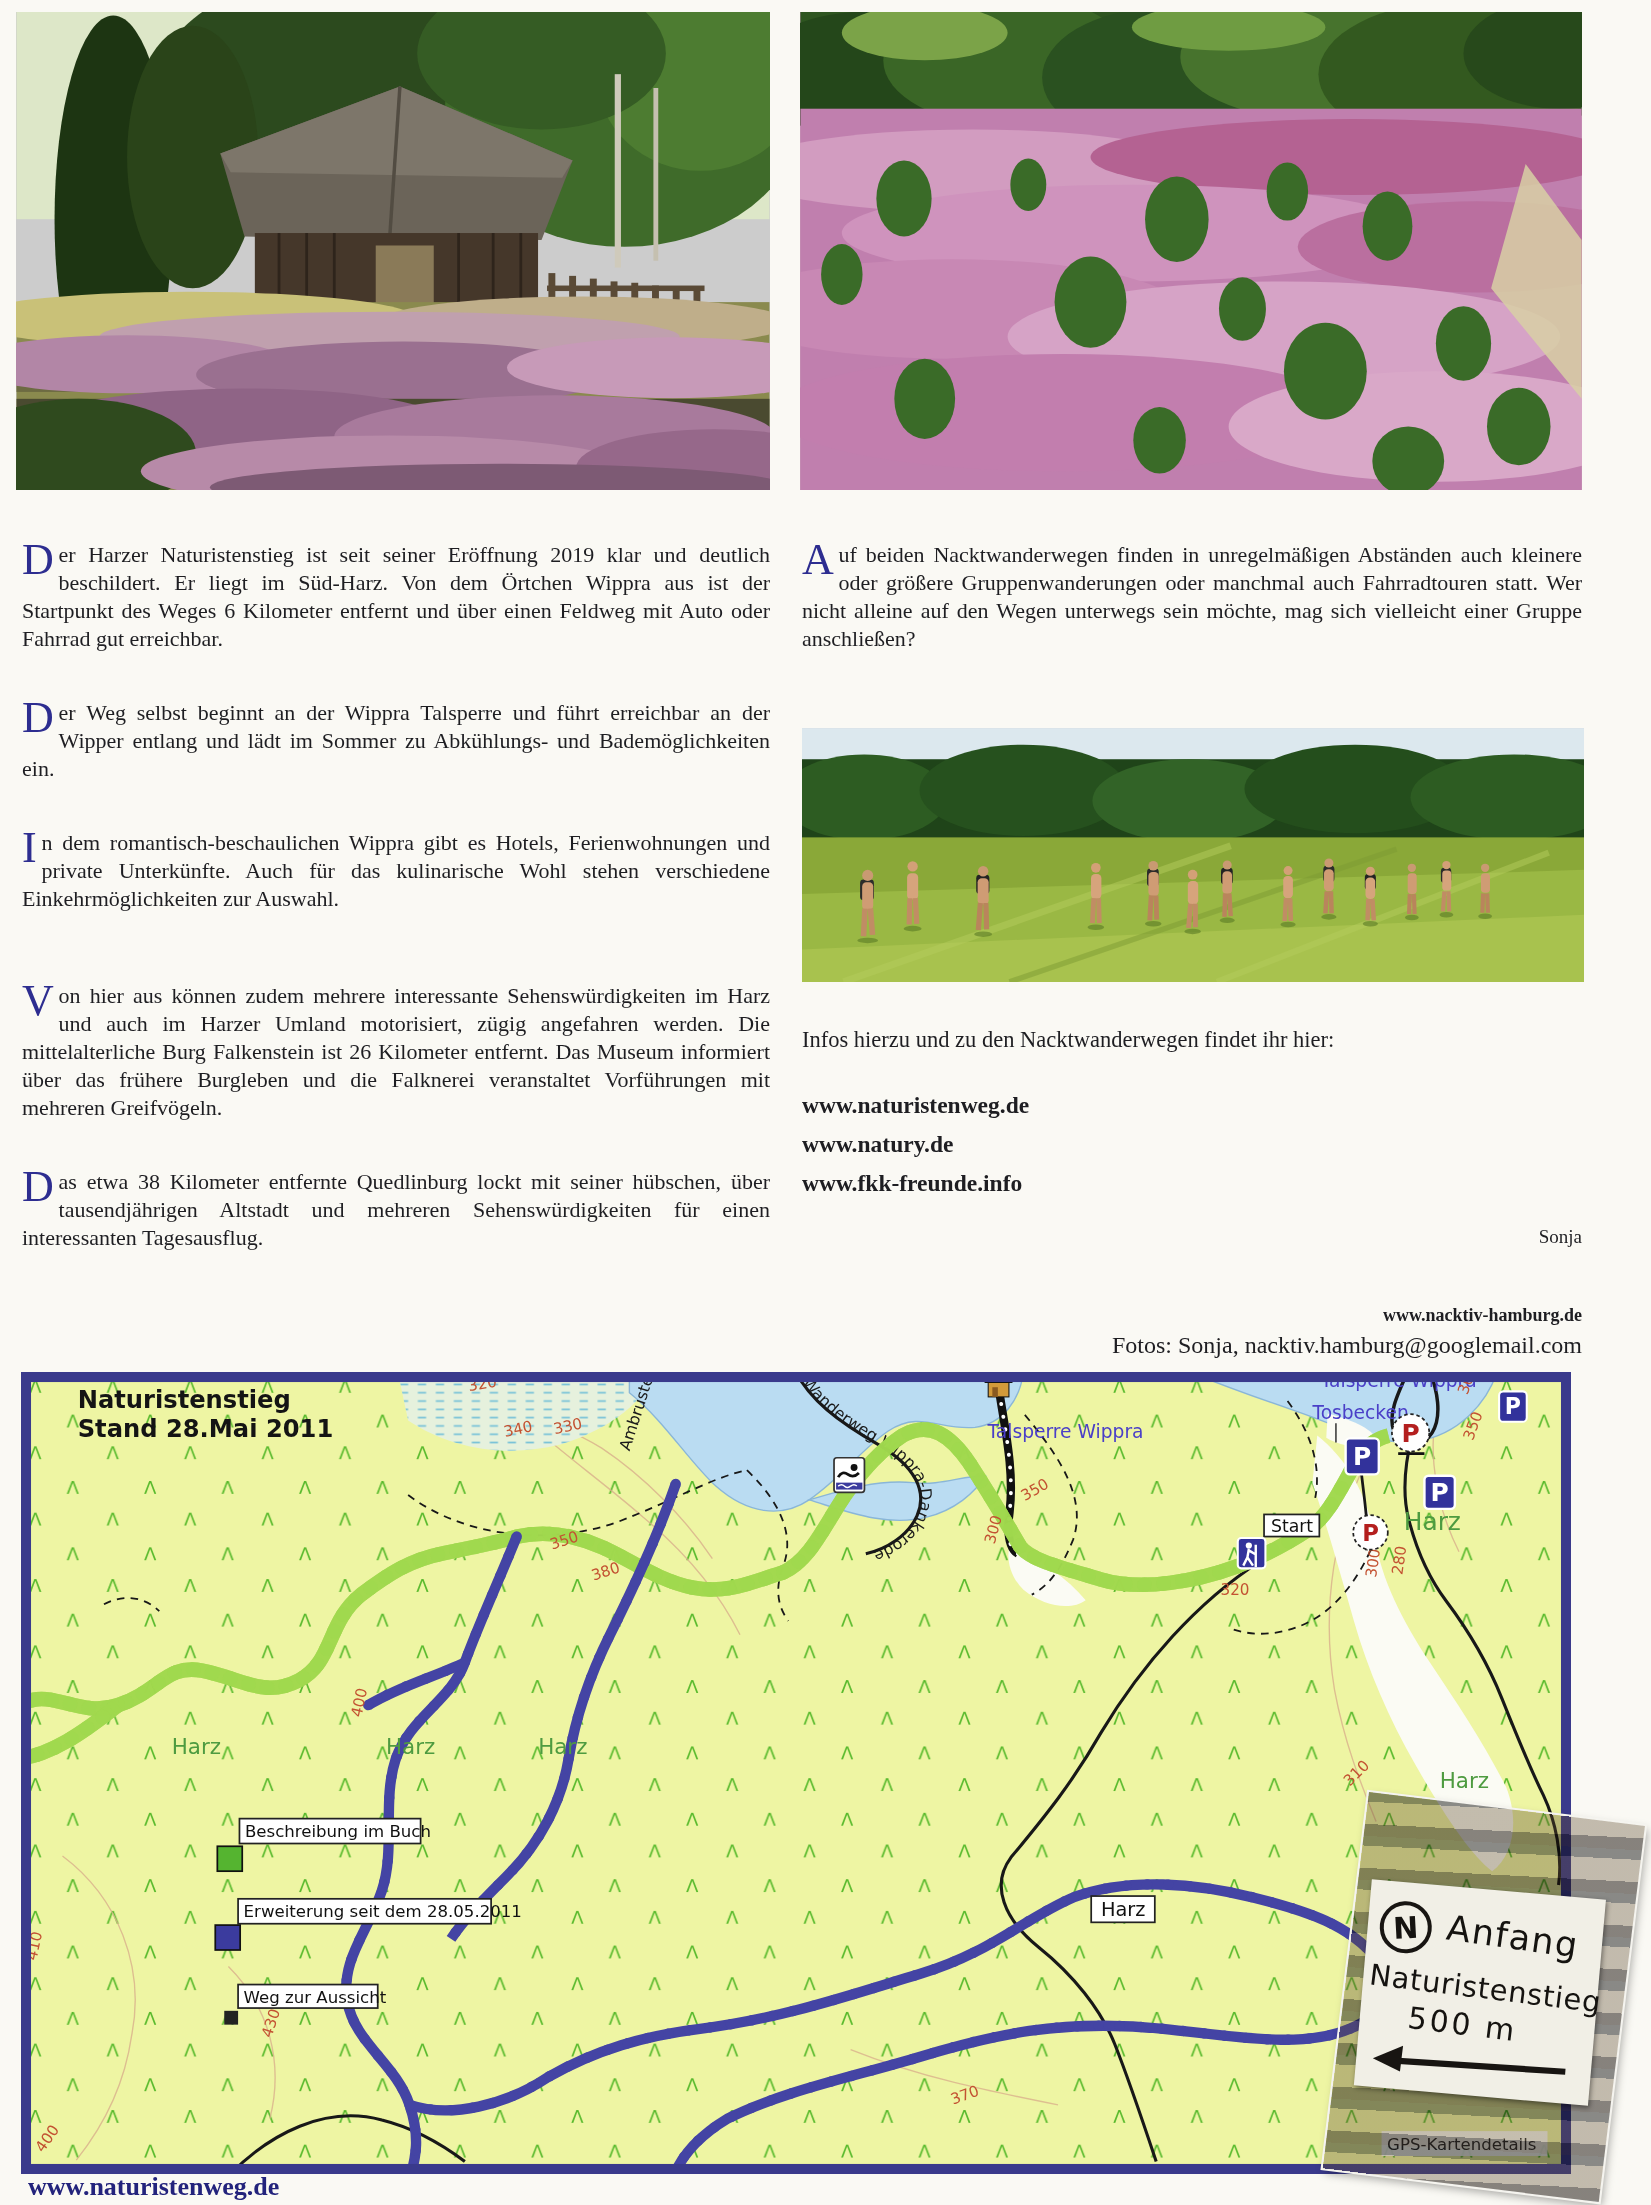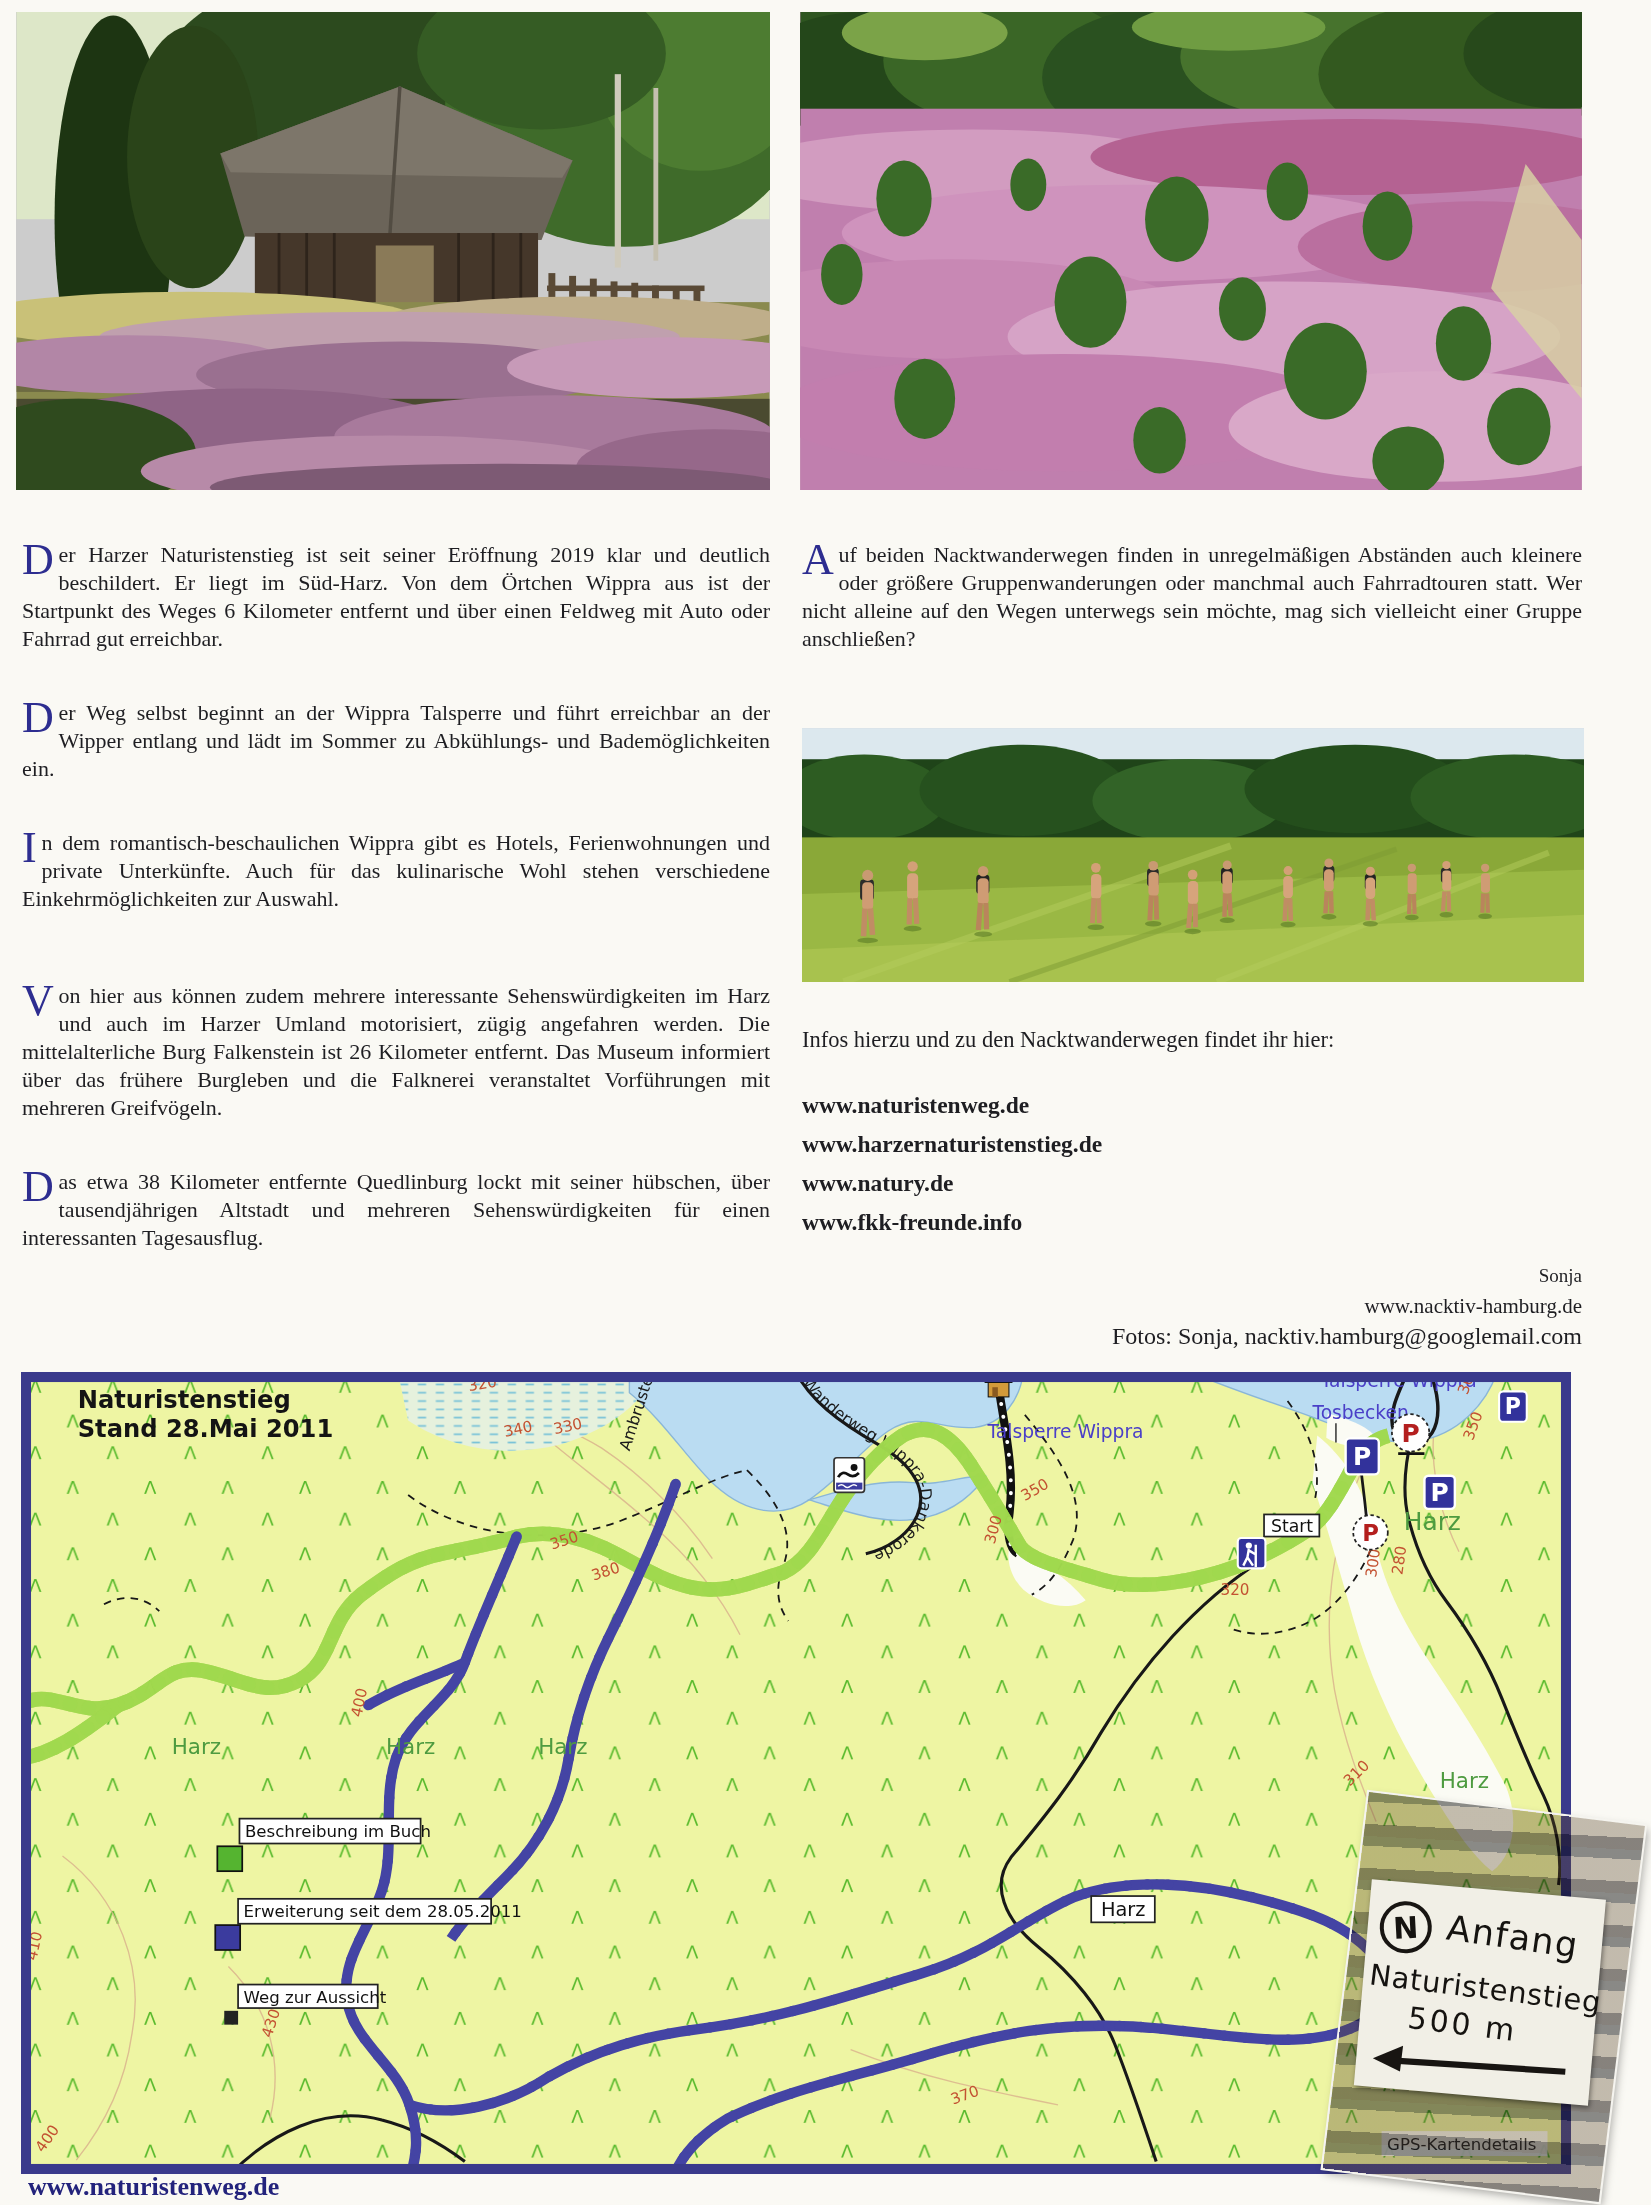--- a/index.html
+++ b/index.html
@@ -16,21 +16,21 @@
   #col-left{left:22px;width:748px;}
   #col-right{left:802px;width:780px;}
   .para{margin:0 0 46px 0;}
   .para.gap-lg{margin-bottom:69px;}
   .dropcap{float:left;font-size:44px;line-height:35px;padding:1.4px 4.8px 0 0;color:#2d2d90;font-weight:500;}
   .info-heading{font-weight:normal;font-size:22.5px;margin:44px 0 0 0;text-align:left;}
   .links{margin:32px 0 0 0;font-weight:bold;font-size:23.5px;line-height:39px;text-align:left;}
   .links div{white-space:nowrap;}
   .credits{text-align:right;margin-top:19.4px;line-height:30px;}
   .credit-name{font-size:19px;}
-  .credit-site{font-size:21px;font-weight:normal;}
+  .credit-site{font-size:18px;font-weight:bold;margin-top:48px;}
   .credit-fotos{font-size:24px;}
   
   #map{position:absolute;left:21px;top:1372px;width:1550px;height:802px;}
   
   #sign-photo{position:absolute;left:1369px;top:1792px;width:278px;height:379px;
       transform:rotate(7deg);transform-origin:top left;
       background:
         linear-gradient(180deg,#241c12 0%,#3a2d1c 18%,#2a2013 34%,#4a3a22 46%,#5a4a2e 58%,#74684c 70%,#8d8succ 70%,#9a927e 78%,#b8b2a2 86%,#8f8a78 100%);
       box-shadow:0 0 0 2.1px #f5f4ef, 2.8px 4.1px 9.7px rgba(0,0,0,.35);}
   #sign-photo .planks{position:absolute;inset:0;
@@ -276,21 +276,20 @@
               <path d="M-3,-31 L-4,-3 M3,-31 L4,-3" stroke="#b9855c" stroke-width="6" fill="none"></path>
             </g>
         </g>
       </svg>
     </div>
 
     <p class="info-heading">Infos hierzu und zu den Nacktwanderwegen findet ihr hier:</p>
 
     <div class="links">
       <div>www.naturistenweg.de</div>
-      <div>www.harzernaturistenstieg.de</div>
       <div>www.natury.de</div>
       <div>www.fkk-freunde.info</div>
     </div>
 
     <div class="credits">
       <div class="credit-name">Sonja</div>
       <div class="credit-site">www.nacktiv-hamburg.de</div>
       <div class="credit-fotos">Fotos: Sonja, nacktiv.hamburg@googlemail.com</div>
     </div>
   </div>

